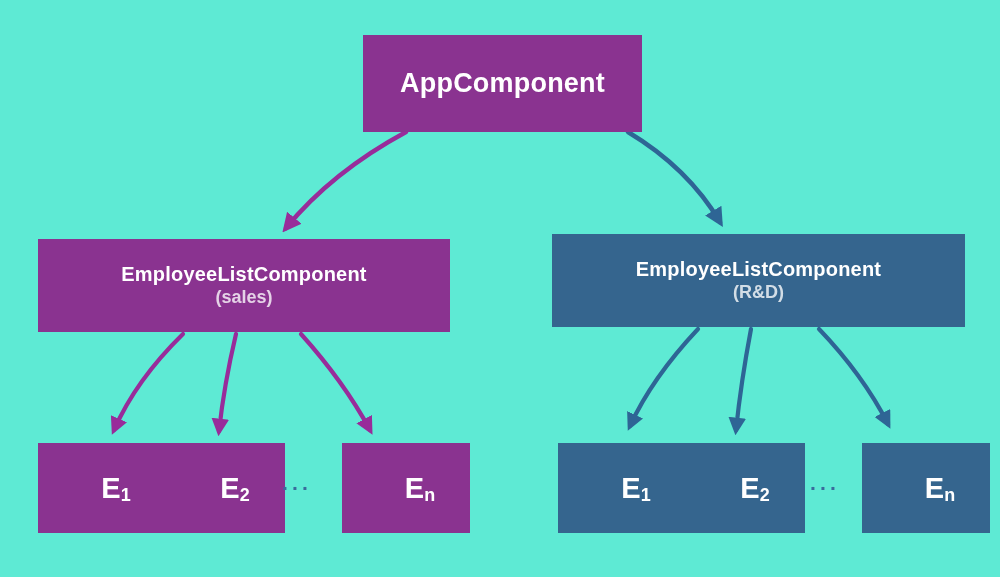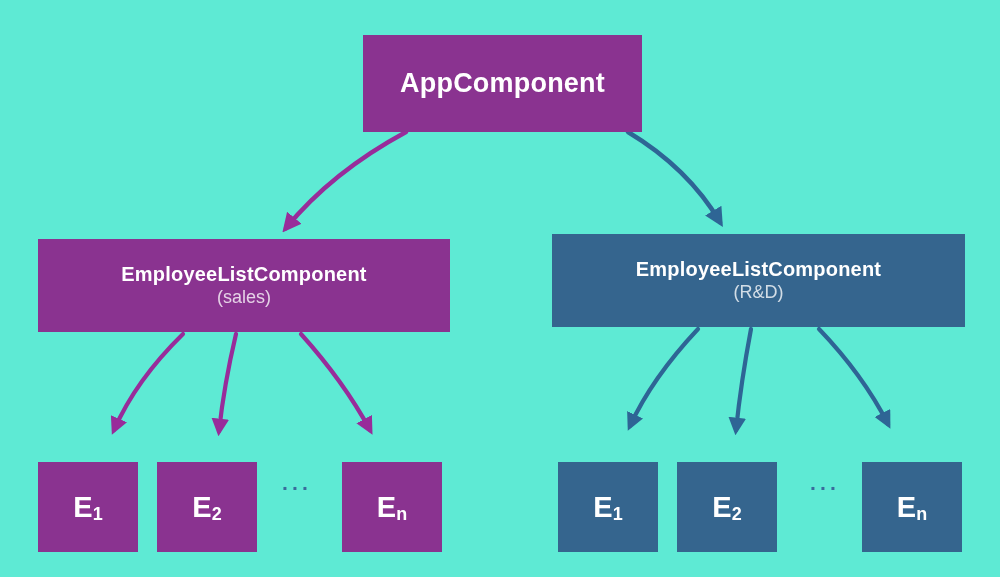--- a/index.html
+++ b/index.html
@@ -32,36 +32,37 @@
     font-weight: bold;
     font-size: 20px;
     line-height: 1.1;
     letter-spacing: 0.2px;
   }
   #node-app { left: 363px; top: 35px; width: 279px; height: 97px; }
   #node-app .title { font-size: 27px; }
   #node-list-sales { left: 38px;  top: 239px; width: 412px; height: 93px; }
   #node-list-rnd   { left: 552px; top: 234px; width: 413px; height: 93px; }
   .box .subtitle {
-    font-weight: normal;
+    font-weight: bold;
     font-size: 18px;
     margin-top: 2px;
     color: rgba(255,255,255,0.78);
   }
   .sq {
     position: absolute;
-    top: 462px;
+    top: 443px;
     width: 100px;
     height: 90px;
     display: flex;
     align-items: center;
     justify-content: center;
     color: #ffffff;
     font-weight: bold;
     font-size: 29px;
+    padding-left: 28px;
   }
   .sq.purple { background: #8A3390; }
   .sq.blue   { background: #35658E; }
   #sq-sales-1 { left: 38px; }
   #sq-sales-2 { left: 157px; }
   #sq-sales-n { left: 342px; }
   #sq-rnd-1   { left: 558px; }
   #sq-rnd-2   { left: 677px; }
   #sq-rnd-n   { left: 862px; }
   .sq sub { font-size: 0.62em; vertical-align: baseline; position: relative; top: 0.22em; }

